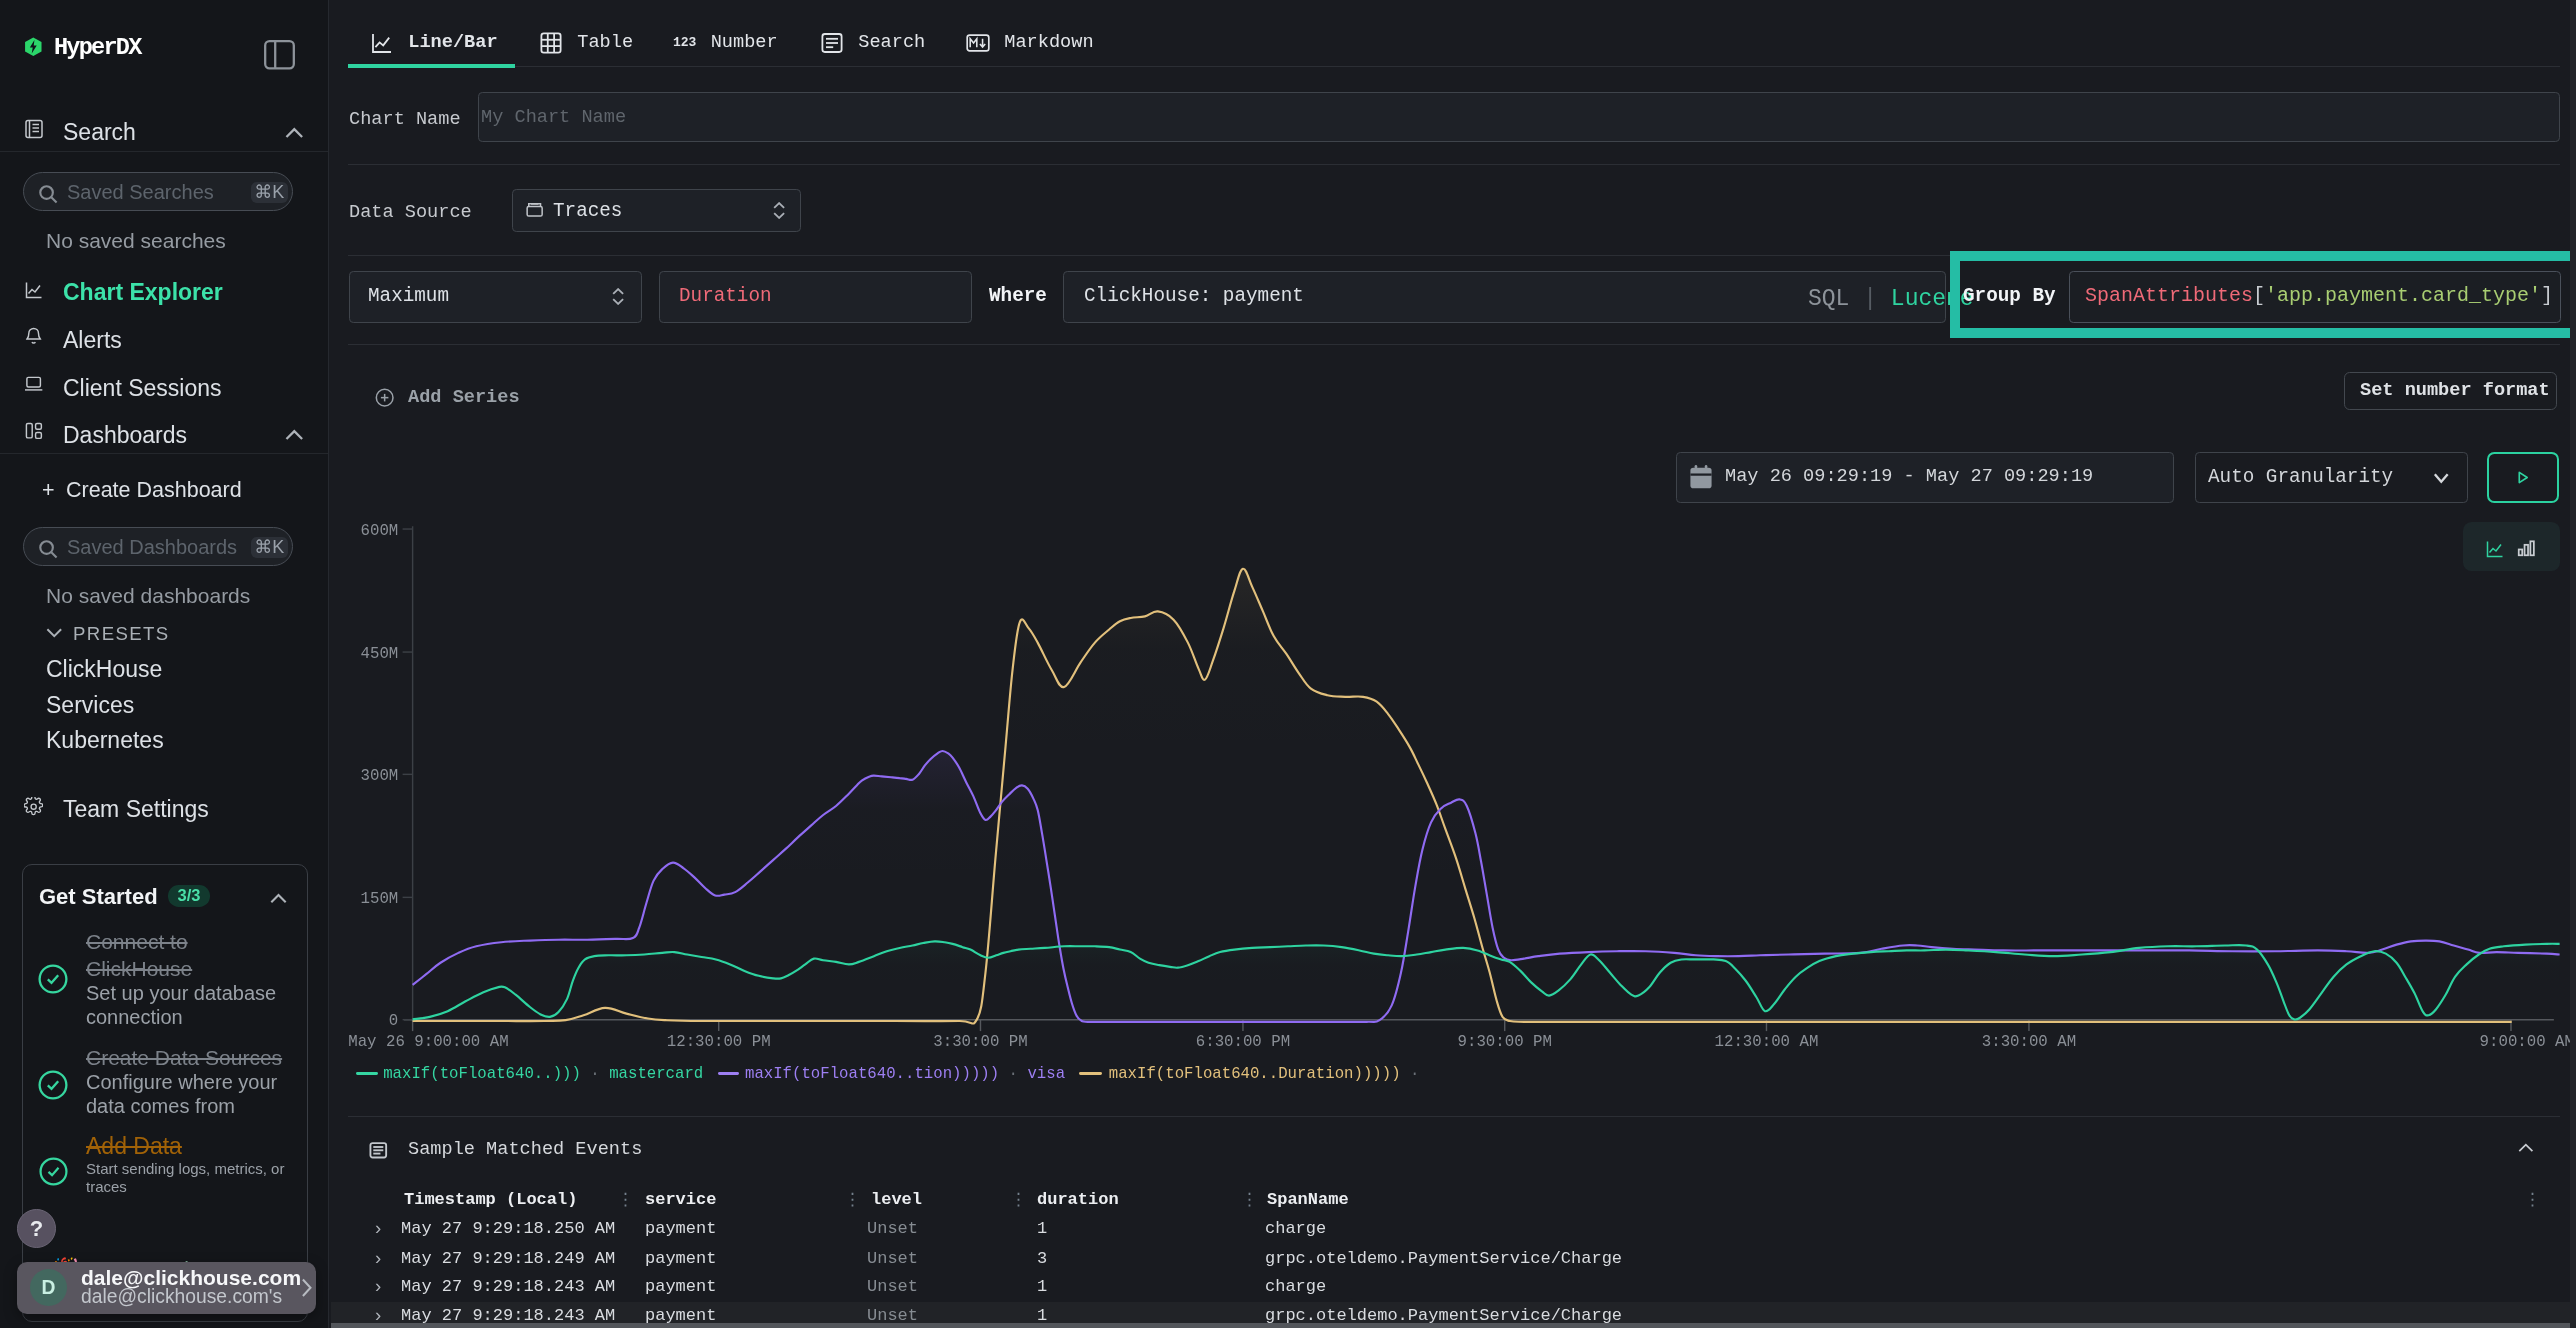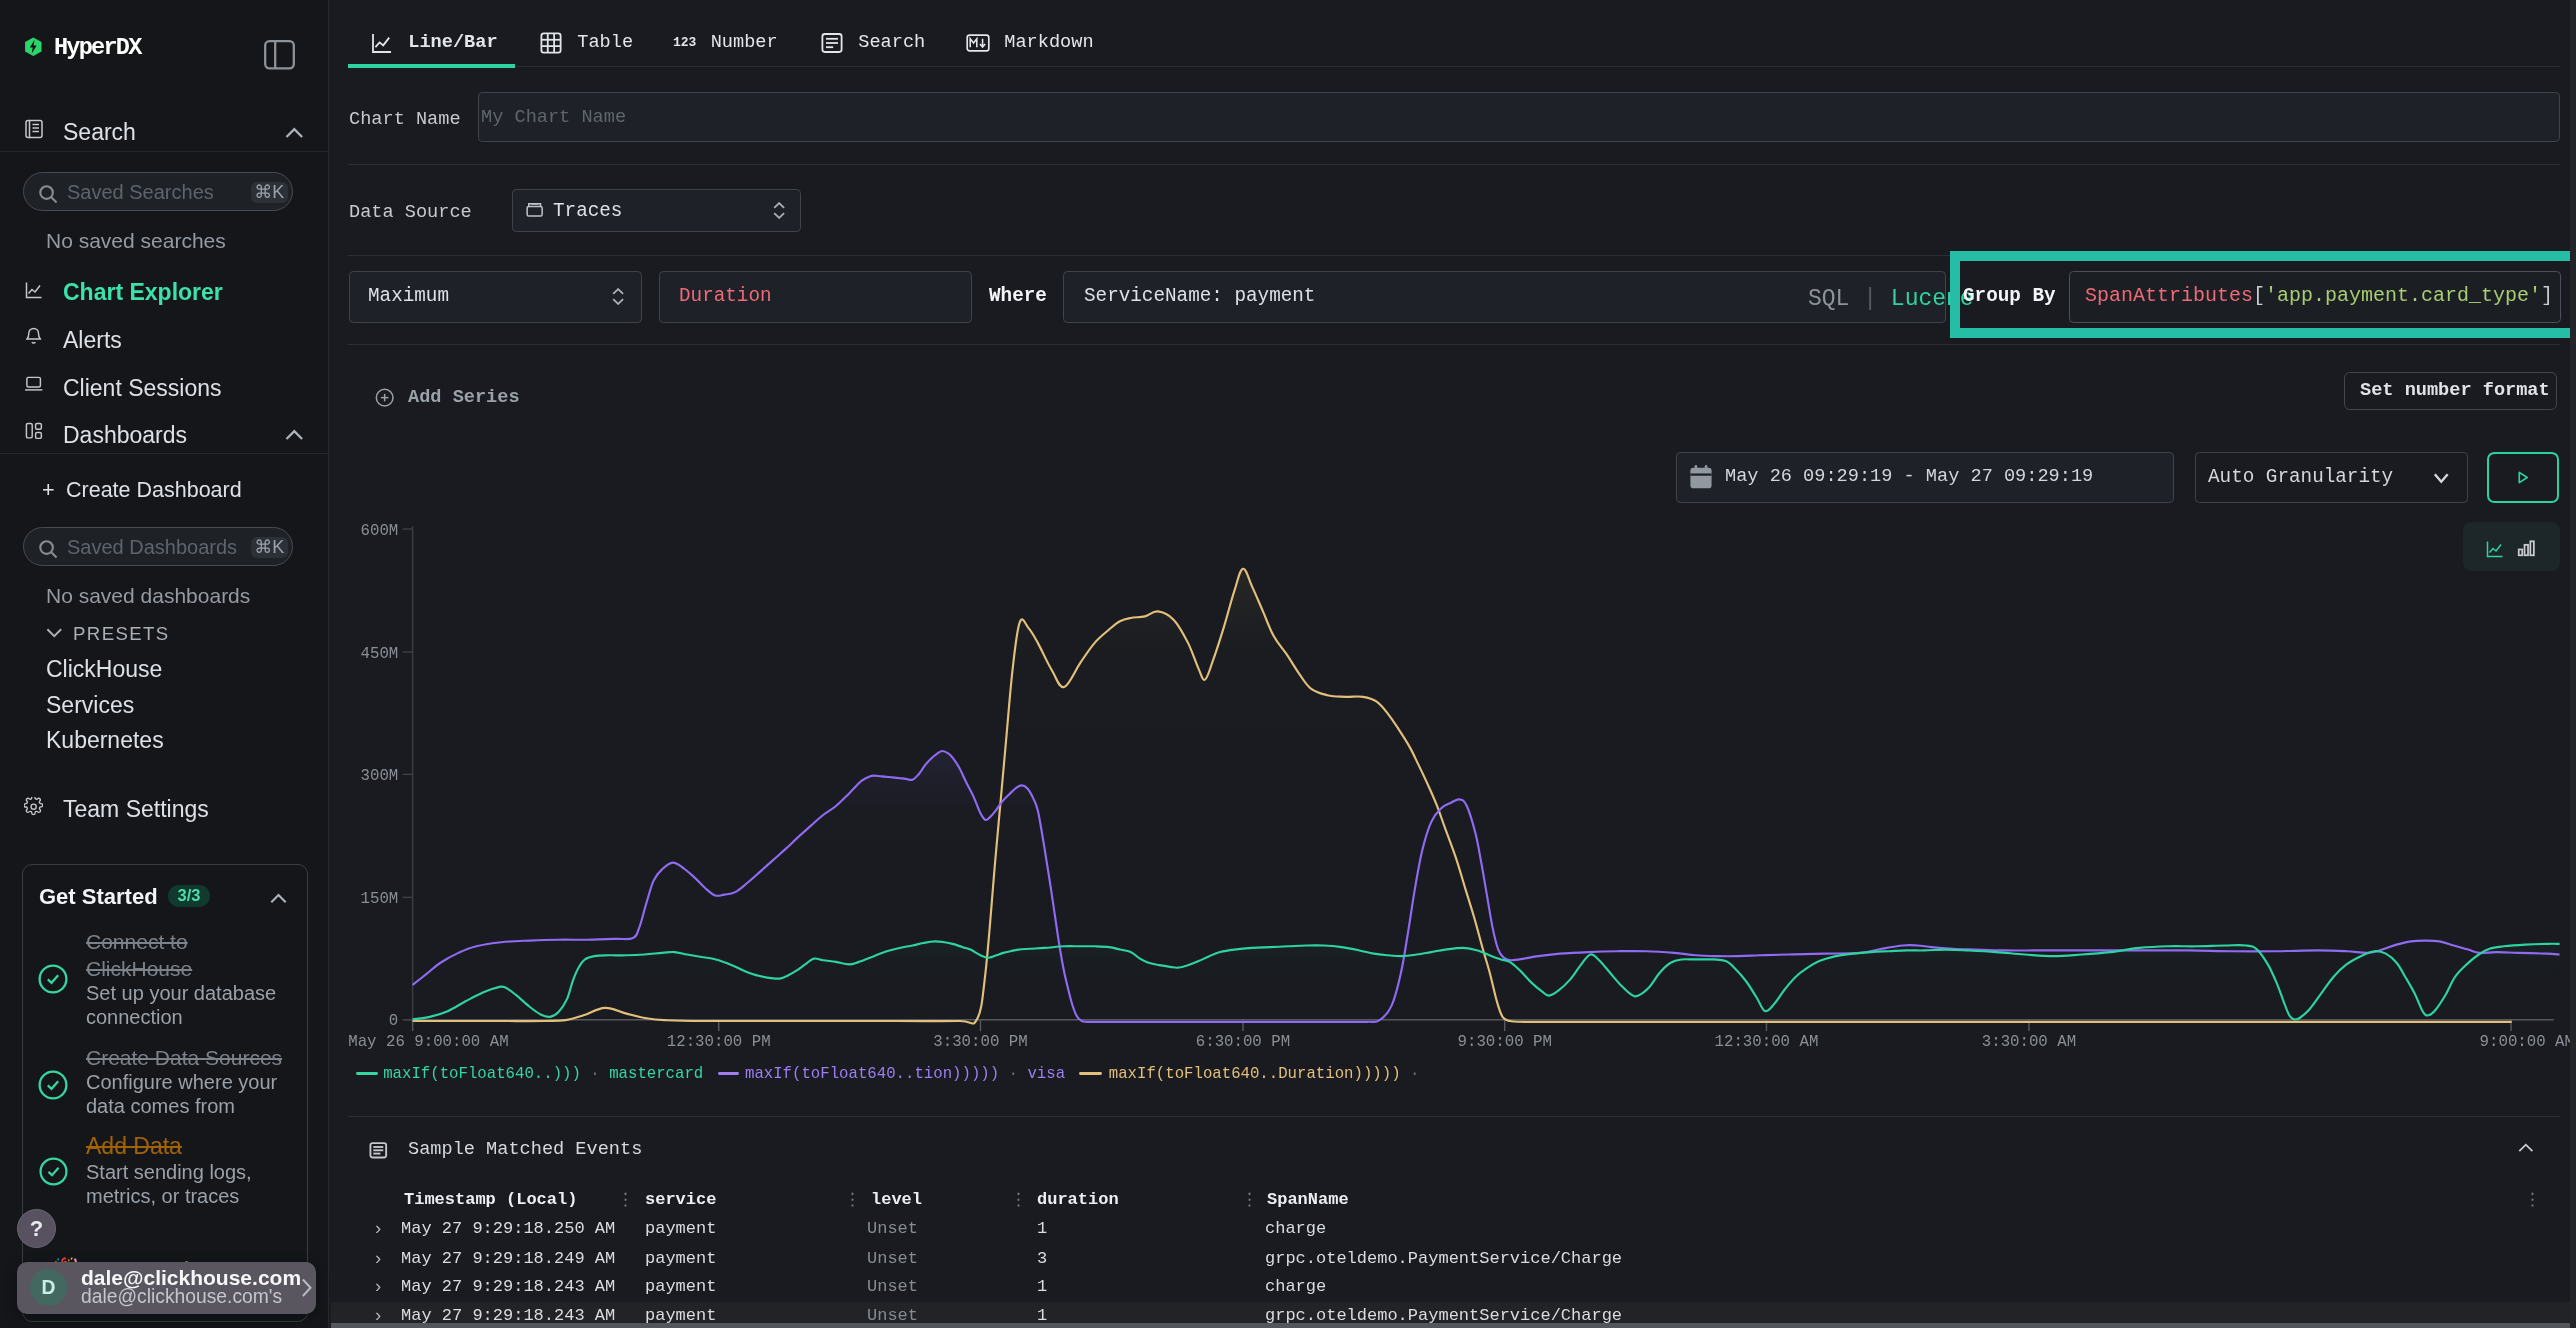--- a/index.html
+++ b/index.html
@@ -133,21 +133,21 @@
         <circle cx="13" cy="13" r="11.6"></circle>
         <polyline points="8.5,13.3 11.7,16.3 17.5,9.7"></polyline>
       </svg>
   <div class="abs" style="left:86px;top:1070px;width:215px;font-family:'Liberation Sans';font-size:20px;line-height:1.2;color:#9ba1a8">Configure where your data comes from</div>
 
   <div class="abs" style="left:86px;top:1133px;width:222px;font-family:'Liberation Sans';font-size:23px;color:#a16207;text-decoration:line-through">Add Data</div>
   <svg class="abs" style="left:39px;top:1157px" width="29" height="29" viewBox="0 0 26 26" fill="none" stroke="#36d69f" stroke-width="2">
         <circle cx="13" cy="13" r="11.6"></circle>
         <polyline points="8.5,13.3 11.7,16.3 17.5,9.7"></polyline>
       </svg>
-  <div class="abs" style="left:86px;top:1160px;width:215px;font-family:'Liberation Sans';font-size:20px;line-height:1.2;color:#9ba1a8">Start sending logs, metrics, or traces</div>
+  <div class="abs" style="left:86px;top:1160px;width:215px;font-family:'Liberation Sans';font-size:15px;line-height:1.2;color:#9ba1a8">Start sending logs, metrics, or traces</div>
 
   <div class="abs" style="left:53px;top:1257px;width:243px;font-family:'Liberation Sans';font-size:21px;color:#75a18d;text-decoration:line-through">🎉 <span style="color:#79a38f">Get started! Yo</span></div>
 
   <div class="abs" style="left:17px;top:1209px;width:39px;height:39px;background:#575160;border:1.4px solid #6b6575;border-radius:50%;color:#e8eaee;font-family:'Liberation Sans';font-size:22px;font-weight:bold;text-align:center;line-height:37px;box-sizing:border-box">?</div>
 
   <div class="abs" style="left:17px;top:1262px;width:299px;height:52px;background:#59565f;border-radius:10px;box-shadow:0 4.3px 13px rgba(0,0,0,.35)"></div>
   <div class="abs" style="left:30px;top:1269px;width:37px;height:37px;background:#43685f;border-radius:50%;color:#c9efe2;font-family:'Liberation Sans';font-size:19.3px;font-weight:bold;text-align:center;line-height:37px">D</div>
   <div class="abs" style="left:81px;top:1266px;font-family:'Liberation Sans';font-size:21px;font-weight:bold;color:#f6f7f9">dale@clickhouse.com</div>
   <div class="abs" style="left:81px;top:1286px;font-family:'Liberation Sans';font-size:19.3px;color:#c3c7cd">dale@clickhouse.com's</div>
   <svg class="abs" style="left:301px;top:1277px" width="11.4" height="21.5" viewBox="0 0 9 15" fill="none" stroke="#b7bbc1" stroke-width="1.6">
@@ -223,21 +223,21 @@
   <svg class="abs" style="left:280px;top:288px" width="14.3" height="17" viewBox="0 0 10 12" fill="none" stroke="#aaafb6" stroke-width="1.3">
         <polyline points="1.5,4.2 5,0.8 8.5,4.2"></polyline>
         <polyline points="1.5,7.8 5,11.2 8.5,7.8"></polyline>
       </svg>
 
   <div class="box" style="left:328px;top:271px;width:313px;height:52px"></div>
   <div class="abs" style="left:348px;top:285px;font-size:19.3px;color:#ef6a78">Duration</div>
 
   <div class="abs" style="left:658px;top:285px;font-size:19.3px;font-weight:bold;color:#f2f4f7">Where</div>
   <div class="box" style="left:732px;top:271px;width:883px;height:52px"></div>
-  <div class="abs" style="left:753px;top:285px;font-size:19.3px;color:#dde1e6">ServiceName: payment</div>
+  <div class="abs" style="left:753px;top:285px;font-size:19.3px;color:#dde1e6">ClickHouse: payment</div>
   <div class="abs" style="left:1477px;top:286px;font-size:23px;color:#8d939a">SQL <span style="color:#565c63">|</span> <span style="color:#2fd3a0">Lucene</span></div>
 
   <div class="abs" style="left:1619px;top:251px;width:957px;height:87px;border:10px solid #25bda5;border-right:none"></div>
   <div class="abs" style="left:1632px;top:285px;font-size:19.3px;font-weight:bold;color:#f2f4f7">Group By</div>
   <div class="box" style="left:1738px;top:271px;width:492px;height:52px;background:#1b1e23;border-color:#4a505a"></div>
   <div class="abs" style="left:1754px;top:284px;font-size:20px"><span style="color:#ef6a78">SpanAttributes</span><span style="color:#c8ccd1">[</span><span style="color:#a8cd72">'app.payment.card_type'</span><span style="color:#c8ccd1">]</span></div>
 
   <div class="div" style="top:344px"></div>
 
   <svg class="abs" style="left:44px;top:388px" width="19.3" height="19.3" viewBox="0 0 19 19" fill="none" stroke="#9aa1a8" stroke-width="1.5">

